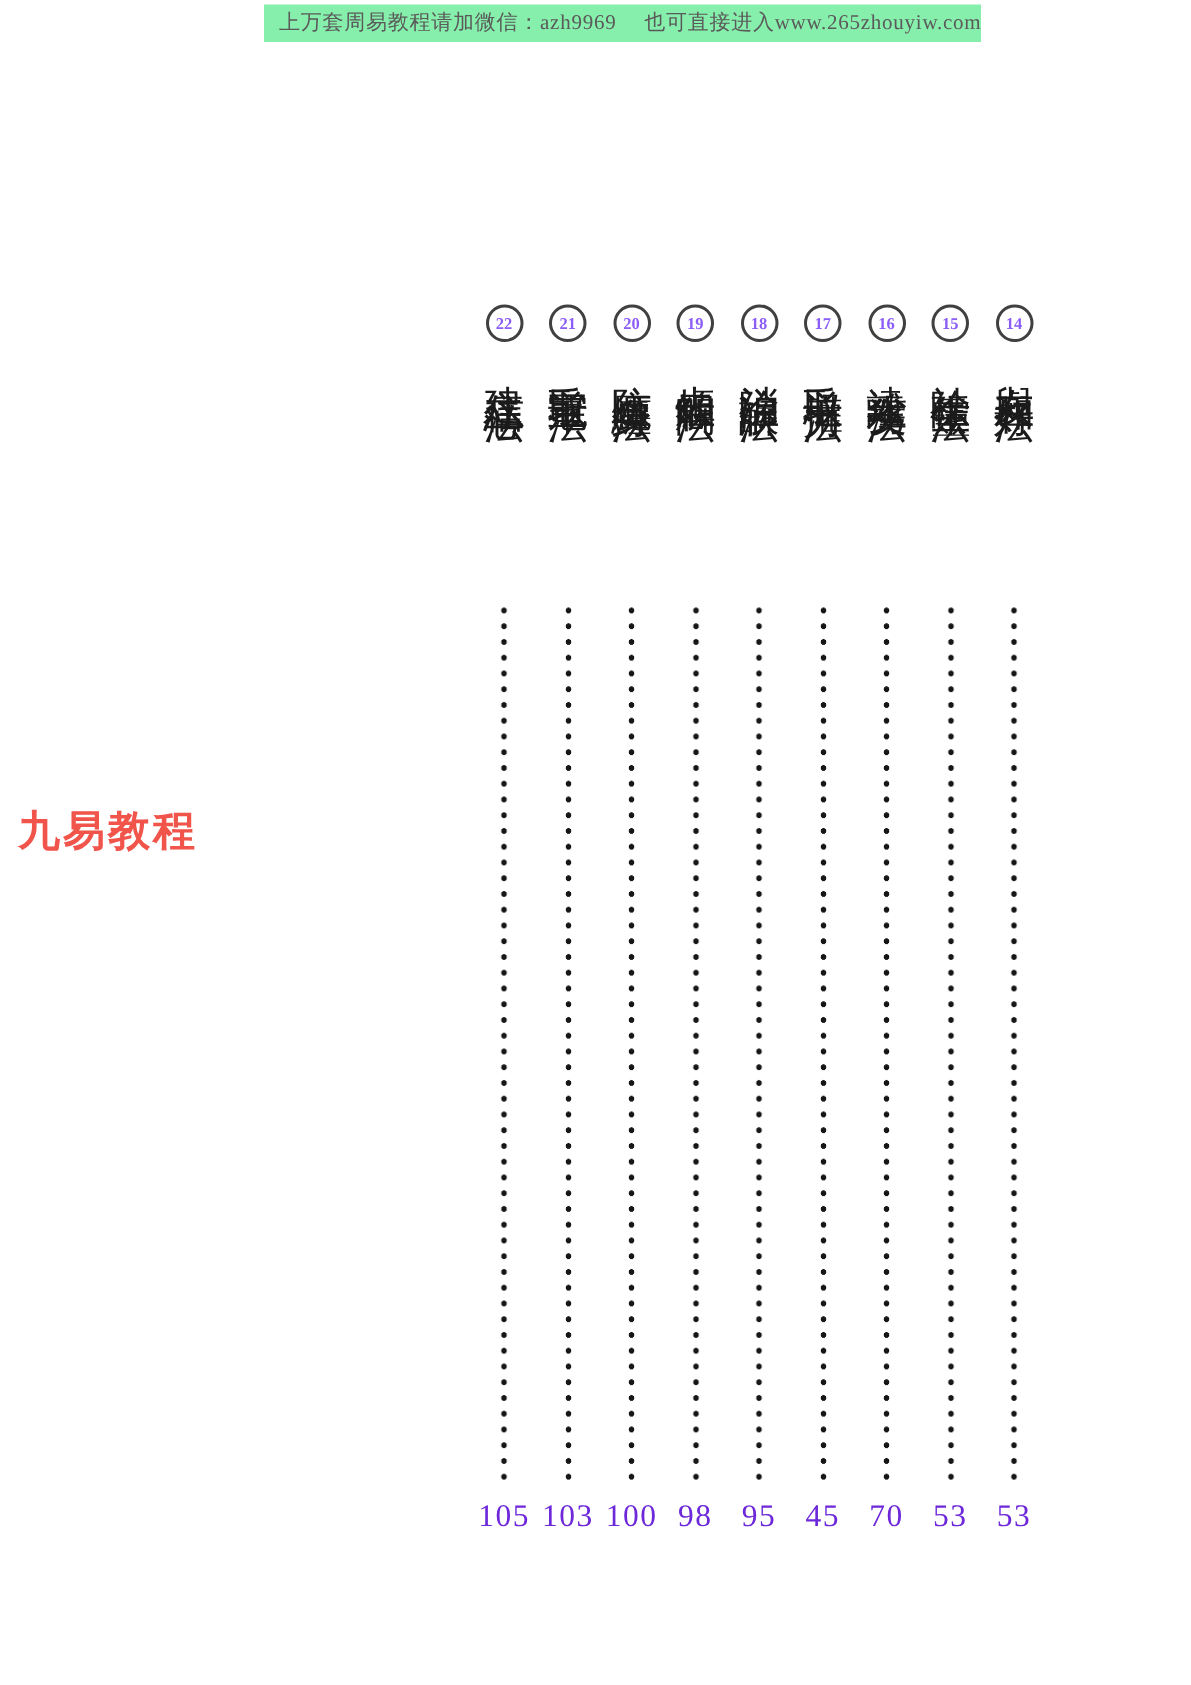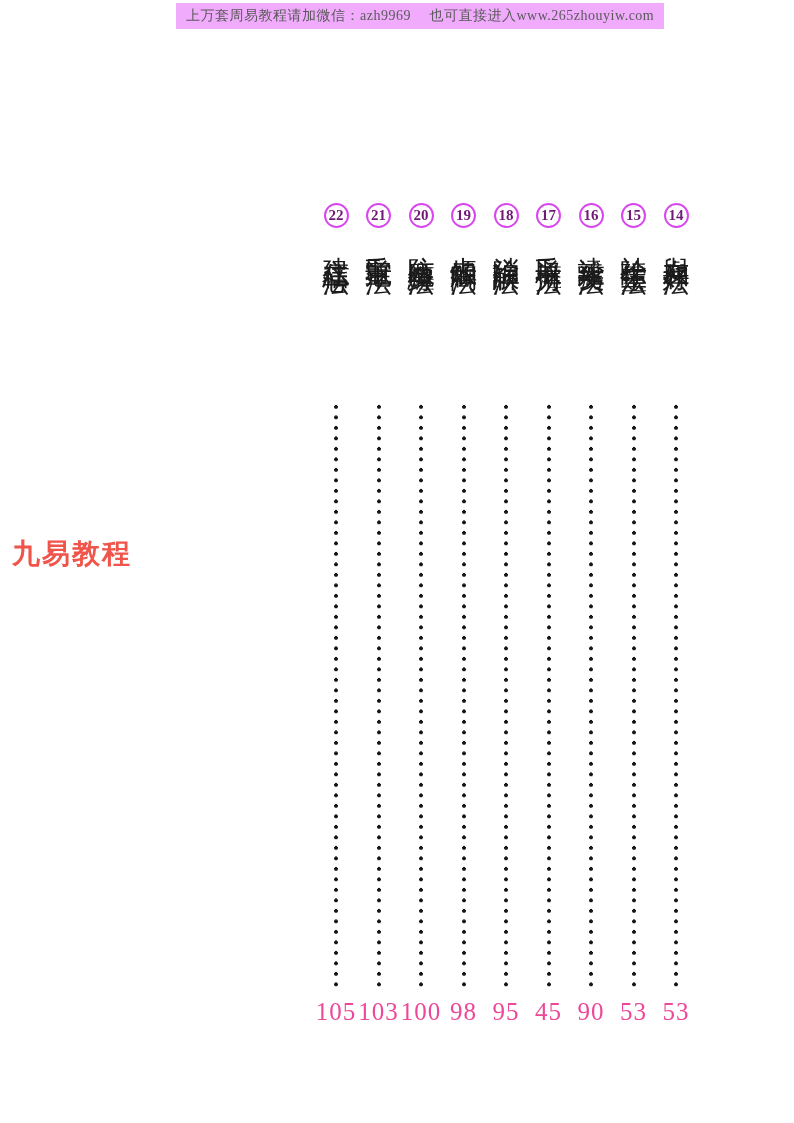--- a/index.html
+++ b/index.html
@@ -13,22 +13,22 @@
     background: #ffffff;
     overflow: hidden;
     font-family: "Liberation Serif", "DejaVu Serif", serif;
   }
 
   
   .header-strip {
     position: absolute;
     left: 176px;
     top: 3px;
-    background: #f0abfc;
-    padding: 3px 10px 4px 10px;
+    background: #86efac;
+    padding: 3px 0 4px 10px;
     white-space: nowrap;
   }
   .header-strip span {
     font-family: "Liberation Serif", "DejaVu Serif", serif;
     font-size: 14px;
     color: #5a5a5a;
     letter-spacing: 0.5px;
   }
 
   
@@ -57,28 +57,28 @@
   .toc-col {
     display: flex;
     flex-direction: column;
     align-items: center;
     width: 36px;
   }
   .circle-num {
     box-sizing: border-box;
     width: 25px;
     height: 25px;
-    border: 2px solid #d946ef;
+    border: 2px solid #404040;
     border-radius: 50%;
     display: flex;
     align-items: center;
     justify-content: center;
-    font-size: 15px;
+    font-size: 11px;
     font-weight: bold;
-    color: #701a75;
+    color: #8b5cf6;
     margin-bottom: 7px;
     flex: 0 0 auto;
   }
   .title {
     writing-mode: vertical-rl;
     text-orientation: upright;
     font-size: 27px;
     letter-spacing: 3px;
     color: #1b1b1b;
     height: 155px;
@@ -89,22 +89,22 @@
     margin-top: 13px;
     width: 6px;
     height: 586px;
     background-image: radial-gradient(circle at 3px 4px, #161616 1.7px, rgba(0,0,0,0) 2.1px);
     background-size: 6px 10.5px;
     background-repeat: repeat-y;
     background-position: center top;
   }
   .pagenum {
     margin-top: 9px;
-    font-size: 25px;
-    color: #ec4899;
+    font-size: 21px;
+    color: #6d28d9;
     letter-spacing: 1px;
     flex: 0 0 auto;
   }
 </style>
 </head>
 <body>
 
 <div class="header-strip">
   <span>上万套周易教程请加微信：azh9969　 也可直接进入www.265zhouyiw.com</span>
 </div>
@@ -123,21 +123,21 @@
     <div class="circle-num">15</div>
     <div class="title">祛除生靈法</div>
     <div class="leader"></div>
     <div class="pagenum">53</div>
   </div>
 
   <div class="toc-col">
     <div class="circle-num">16</div>
     <div class="title">遠離劣友法</div>
     <div class="leader"></div>
-    <div class="pagenum">90</div>
+    <div class="pagenum">70</div>
   </div>
 
   <div class="toc-col">
     <div class="circle-num">17</div>
     <div class="title">爭取權力法</div>
     <div class="leader"></div>
     <div class="pagenum">45</div>
   </div>
 
   <div class="toc-col">

